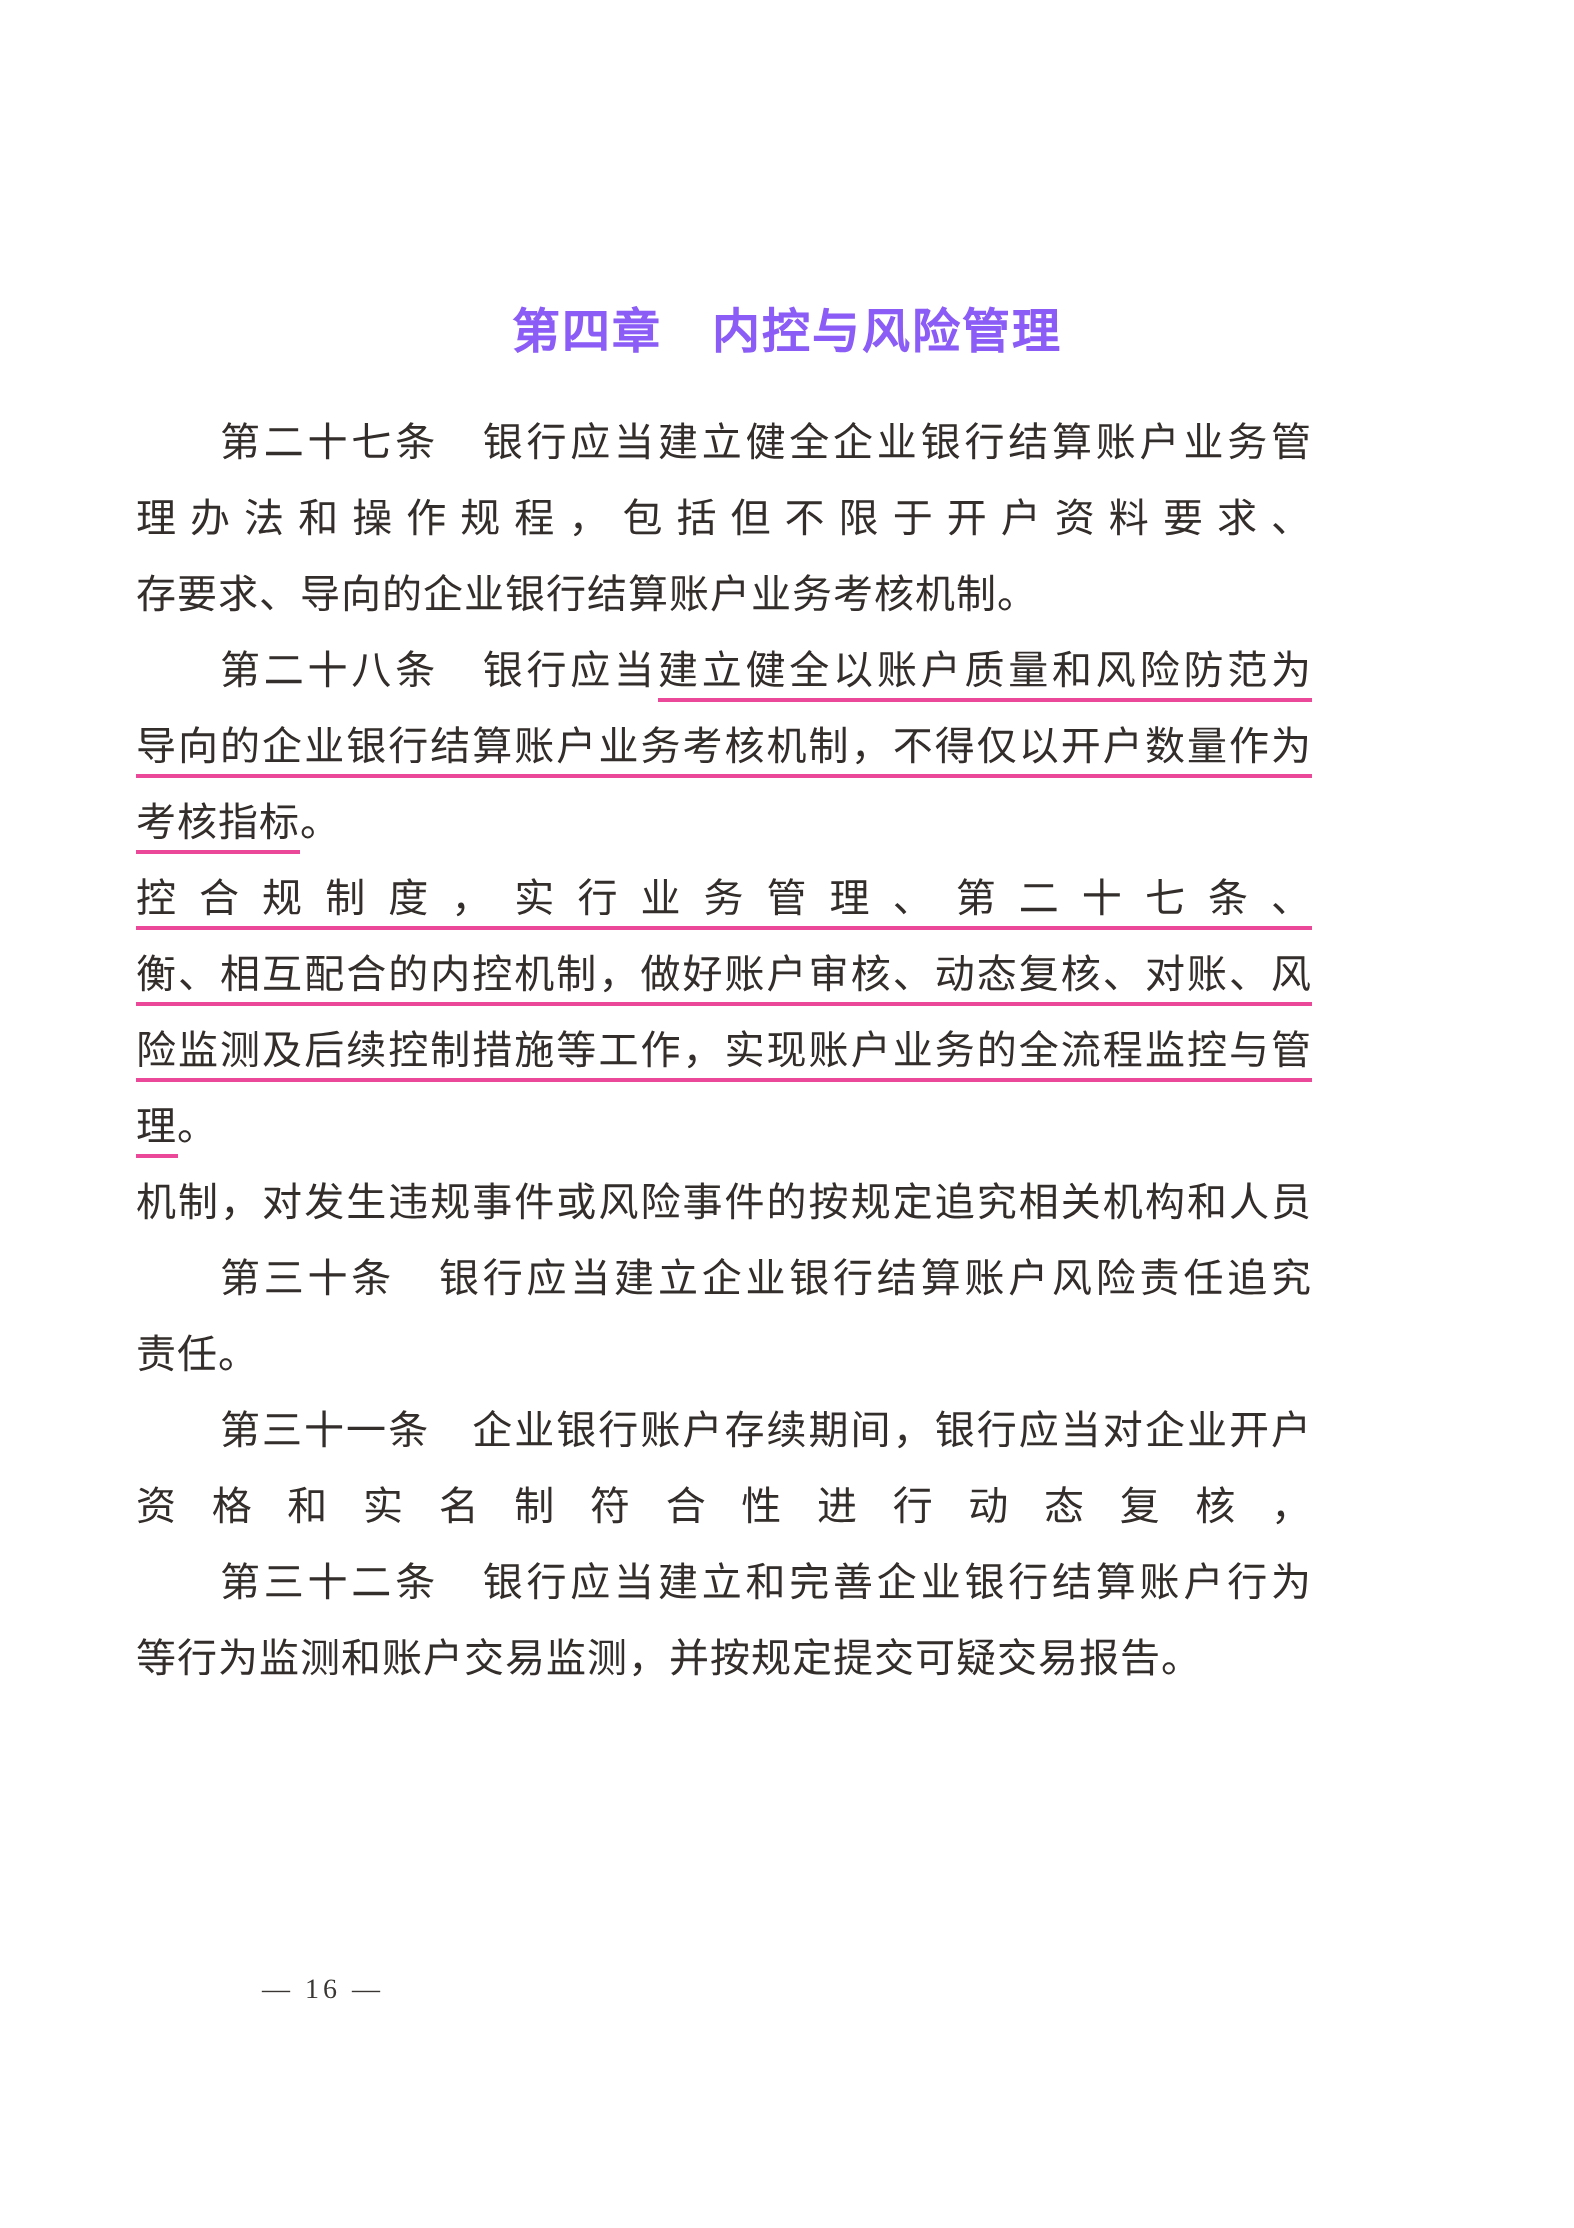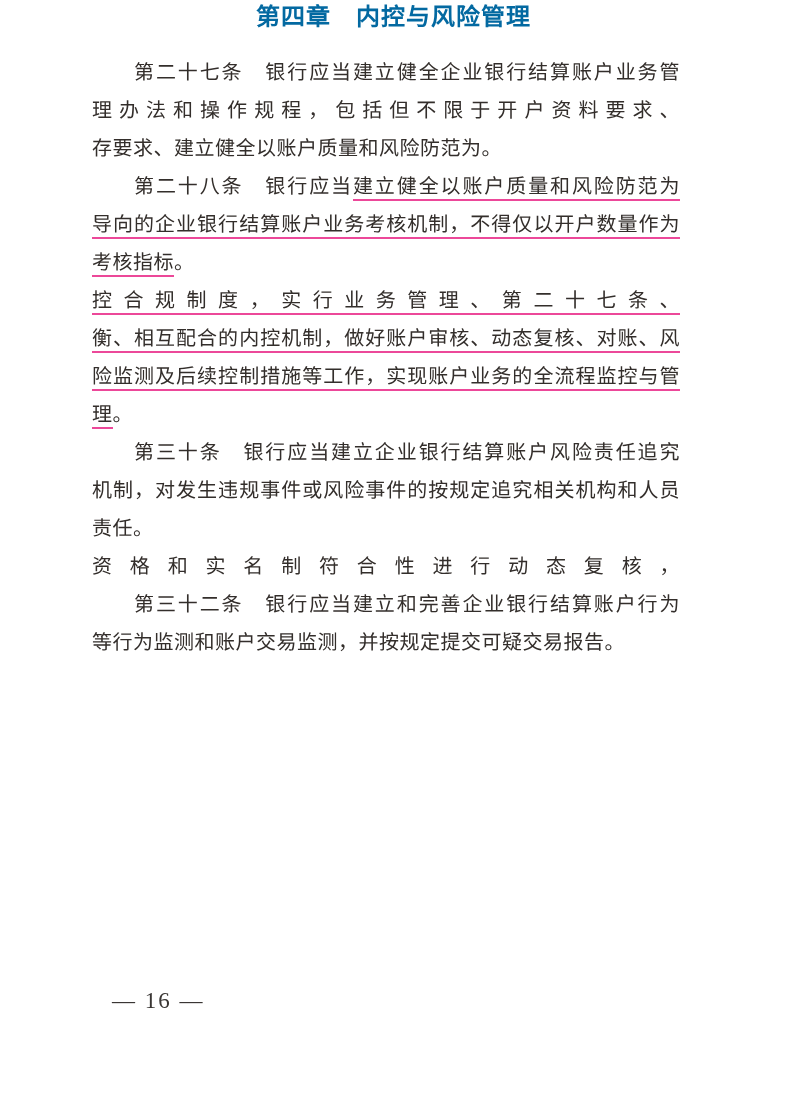--- a/index.html
+++ b/index.html
@@ -5,30 +5,31 @@
   html, body { margin: 0; padding: 0; background: #ffffff; }
   .page {
     position: relative;
     width: 787px;
     height: 1114px;
     background: #ffffff;
     overflow: hidden;
     font-family: "Liberation Serif", "DejaVu Serif", serif;
   }
   .doc-title {
+    padding-top: 150px;
     text-align: center;
     font-family: "Liberation Sans", "DejaVu Sans", sans-serif;
     font-weight: 700;
     font-size: 24px;
     line-height: 34px;
     letter-spacing: 1px;
-    color: #0369a1;
+    color: #8b5cf6;
   }
   .doc-body {
-    margin: 19px auto 0 92px;
+    margin: 19px auto 0 68px;
     width: 588px;
     color: #332e2b;
   }
   .para { margin: 0; }
   .line {
     height: 38px;
     line-height: 38px;
     font-size: 20px;
     letter-spacing: 0.5px;
     text-align: justify;
@@ -39,57 +40,58 @@
     word-break: keep-all;
   }
   .line.short { text-align-last: left; }
   .line.indent { text-indent: 42px; }
   .rl {
     border-bottom: 2px solid #ec4899;
     padding-bottom: 2px;
   }
   .page-number {
     position: absolute;
-    left: 112px;
+    left: 131px;
     top: 988px;
-    font-size: 23px;
+    font-size: 14px;
     letter-spacing: 2px;
     color: #3a3634;
     font-family: "Liberation Serif", "DejaVu Serif", serif;
   }
 </style>
 </head>
 <body>
 
 <div class="page">
   <div class="doc-title">第四章　内控与风险管理</div>
 
   <div class="doc-body">
       <div class="para">
         <div class="line indent"><span>第二十七条　银行应当建立健全企业银行结算账户业务管</span></div>
         <div class="line"><span>理办法和操作规程，包括但不限于开户资料要求、开户审核要求、</span></div>
-        <div class="line short"><span>存要求、建立健全以账户质量和风险防范为。</span></div>
+        <div class="line short"><span>存要求、导向的企业银行结算账户业务考核机制。</span></div>
       </div>
       <div class="para">
         <div class="line indent"><span>第二十八条　银行应当</span><span class="rl">建立健全以账户质量和风险防范为</span></div>
         <div class="line"><span class="rl">导向的企业银行结算账户业务考核机制，不得仅以开户数量作为</span></div>
         <div class="line short"><span class="rl">考核指标</span><span>。</span></div>
       </div>
       <div class="para">
         <div class="line"><span class="rl">控合规制度，实行业务管理、第二十七条、风险管理等部门相互制</span></div>
         <div class="line"><span class="rl">衡、相互配合的内控机制，做好账户审核、动态复核、对账、风</span></div>
         <div class="line"><span class="rl">险监测及后续控制措施等工作，实现账户业务的全流程监控与管</span></div>
         <div class="line short"><span class="rl">理</span><span>。</span></div>
       </div>
       <div class="para">
+        <div class="line"><span>机制，对发生违规事件或风险事件的按规定追究相关机构和人员</span></div>
         <div class="line indent"><span>第三十条　银行应当建立企业银行结算账户风险责任追究</span></div>
-        <div class="line"><span>机制，对发生违规事件或风险事件的按规定追究相关机构和人员</span></div>
         <div class="line short"><span>责任。</span></div>
       </div>
       <div class="para">
+        <div class="line indent"><span>第三十一条　企业银行账户存续期间，银行应当对企业开户</span></div>
         <div class="line"><span>资格和实名制符合性进行动态复核，并根据复核情况作相应处理。</span></div>
       </div>
       <div class="para">
         <div class="line indent"><span>第三十二条　银行应当建立和完善企业银行结算账户行为</span></div>
         <div class="line short"><span>等行为监测和账户交易监测，并按规定提交可疑交易报告。</span></div>
       </div>
     </div>
 
   <div class="page-number">— 16 —</div>
 </div>

